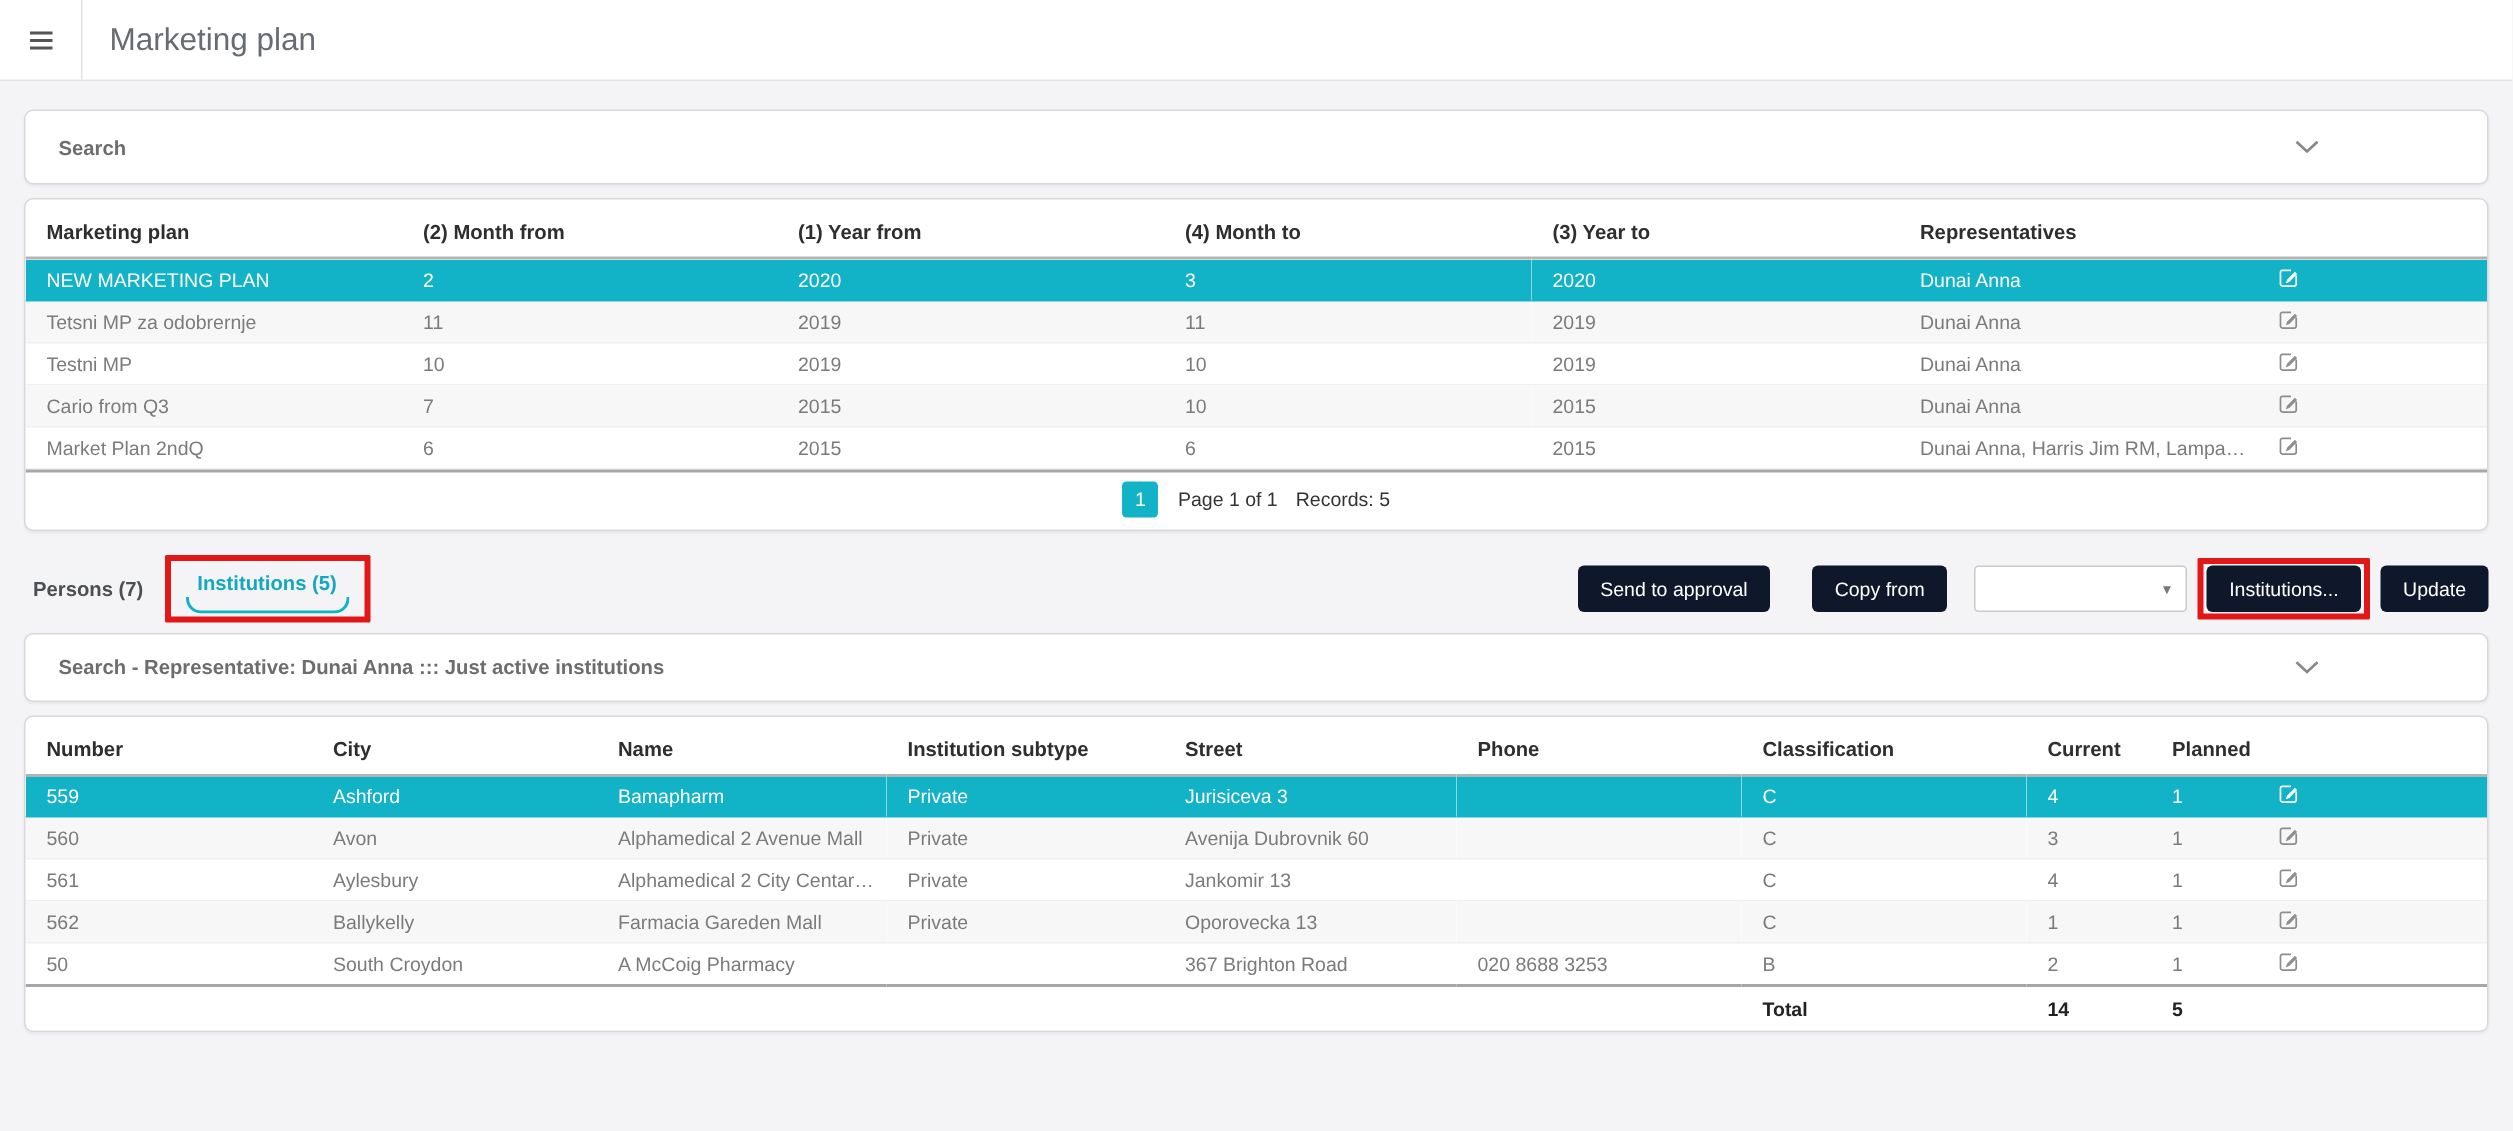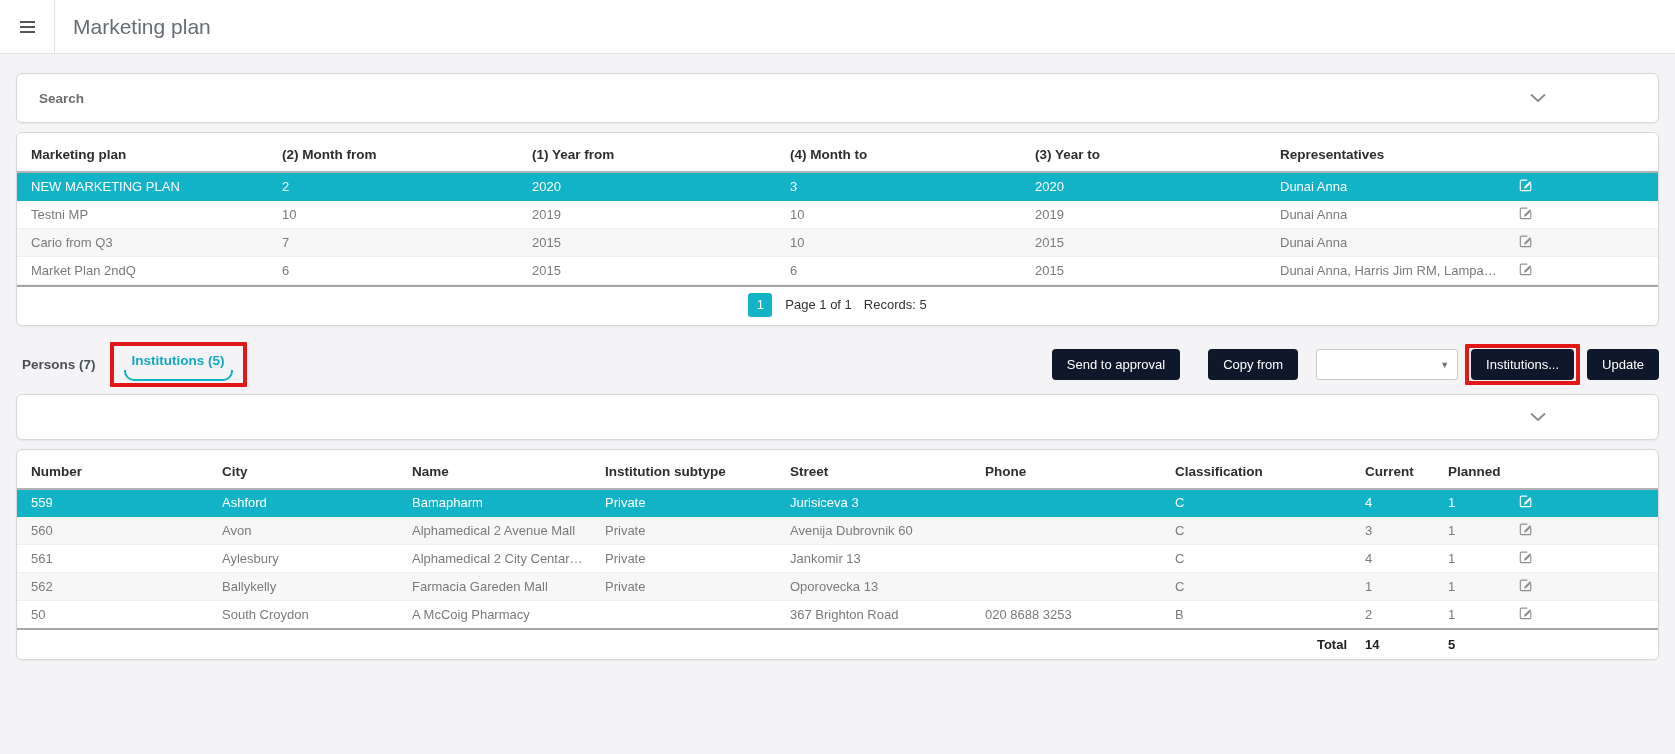--- a/index.html
+++ b/index.html
@@ -33,21 +33,21 @@
   th { text-align:left; font-size:13.5px; color:#2e2e2e; padding:14px 8px 9px 14px;
        border-bottom:2px solid #b3b3b3; white-space:nowrap; overflow:hidden; cursor:pointer; }
   td { padding:0 8px 0 14px; height:28px; color:#7b7b7b; white-space:nowrap; overflow:hidden;
        text-overflow:ellipsis; border-bottom:1px solid #f0f0f0; background:#fff; }
   tr.alt td { background:#f7f7f7; }
   tr.selected td { background:#12b2c7; color:#fff; border-bottom-color:#12b2c7; }
   td.icon-cell, th.icon-cell { padding:0; text-align:center; color:#8d8d8d; }
   tr.selected td.icon-cell { color:#fff; }
   tr.data-row { cursor:pointer; }
   tfoot td { border-top:2px solid #a6a6a6; border-bottom:none; height:30px; color:#222; font-weight:bold; }
-  tfoot td.total-label { text-align:right; padding-right:4px; }
+  tfoot td.total-label { text-align:left; padding-right:4px; }
 
   
   .pagination { display:flex; align-items:center; justify-content:center; gap:13px;
                 border-top:2px solid #a6a6a6; padding:6px 0 8px; font-size:13px; color:#333; }
   .page-num { background:#12b2c7; color:#fff; width:24px; height:24px; border-radius:3px;
               display:flex; align-items:center; justify-content:center; cursor:pointer; }
   .page-info { display:flex; gap:12px;align-items:flex-end; }
 
   
   .tabs-row { display:flex; align-items:center; margin-top:16px; height:46px; }
@@ -127,20 +127,33 @@
           <td>2020</td>
           <td>3</td>
           <td>2020</td>
           <td>Dunai Anna</td>
           <td class="icon-cell"><svg viewBox="0 0 16 16" width="14" height="14">
                 <path d="M13.5 6.5V13a1.5 1.5 0 0 1-1.5 1.5H3A1.5 1.5 0 0 1 1.5 13V4A1.5 1.5 0 0 1 3 2.5h6.5" fill="none" stroke="currentColor" stroke-width="1.3"></path>
                 <path d="M6.5 9.8l-.9 2.6 2.6-.9 6-6.1-1.7-1.7-6 6.1z" fill="currentColor"></path>
               </svg></td>
           <td></td>
         </tr>
+        <tr class="data-row alt">
+          <td>Tetsni MP za odobrernje</td>
+          <td>11</td>
+          <td>2019</td>
+          <td>11</td>
+          <td>2019</td>
+          <td>Dunai Anna</td>
+          <td class="icon-cell"><svg viewBox="0 0 16 16" width="14" height="14">
+                <path d="M13.5 6.5V13a1.5 1.5 0 0 1-1.5 1.5H3A1.5 1.5 0 0 1 1.5 13V4A1.5 1.5 0 0 1 3 2.5h6.5" fill="none" stroke="currentColor" stroke-width="1.3"></path>
+                <path d="M6.5 9.8l-.9 2.6 2.6-.9 6-6.1-1.7-1.7-6 6.1z" fill="currentColor"></path>
+              </svg></td>
+          <td></td>
+        </tr>
         <tr class="data-row">
           <td>Testni MP</td>
           <td>10</td>
           <td>2019</td>
           <td>10</td>
           <td>2019</td>
           <td>Dunai Anna</td>
           <td class="icon-cell"><svg viewBox="0 0 16 16" width="14" height="14">
                 <path d="M13.5 6.5V13a1.5 1.5 0 0 1-1.5 1.5H3A1.5 1.5 0 0 1 1.5 13V4A1.5 1.5 0 0 1 3 2.5h6.5" fill="none" stroke="currentColor" stroke-width="1.3"></path>
                 <path d="M6.5 9.8l-.9 2.6 2.6-.9 6-6.1-1.7-1.7-6 6.1z" fill="currentColor"></path>
@@ -203,20 +216,21 @@
         <button class="btn">Institutions...</button>
         <span class="annotation btn-annotation"></span>
       </span>
       <span class="btn-wrap">
         <button class="btn">Update</button>
       </span>
     </div>
   </div>
 
   <section class="card search-card second">
+    <span class="search-label">Search - Representative: Dunai Anna ::: Just active institutions</span>
     <span class="chev">
       <svg width="16" height="9" viewBox="0 0 16 9">
           <path d="M1 1l7 6.5L15 1" fill="none" stroke="#888" stroke-width="1.8"></path>
         </svg>
     </span>
   </section>
 
   <section class="card table-card">
     <table>
       <colgroup>

